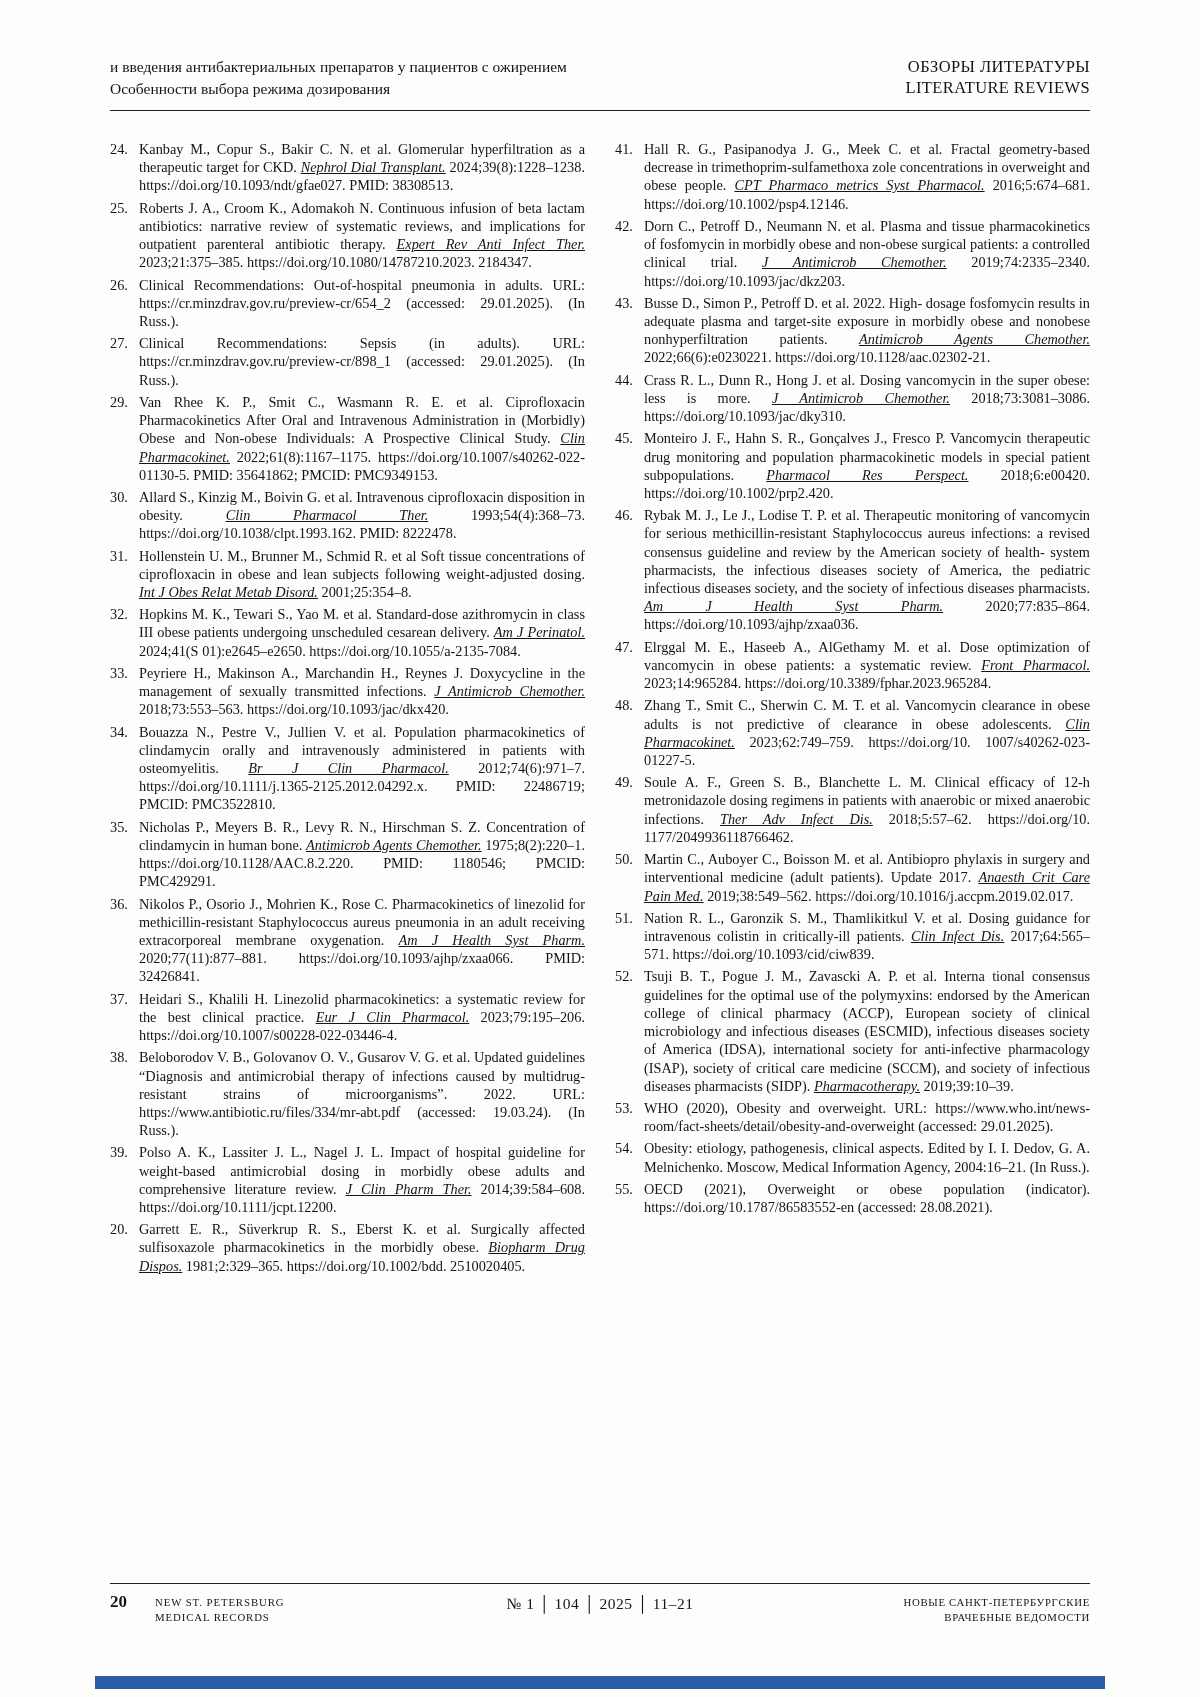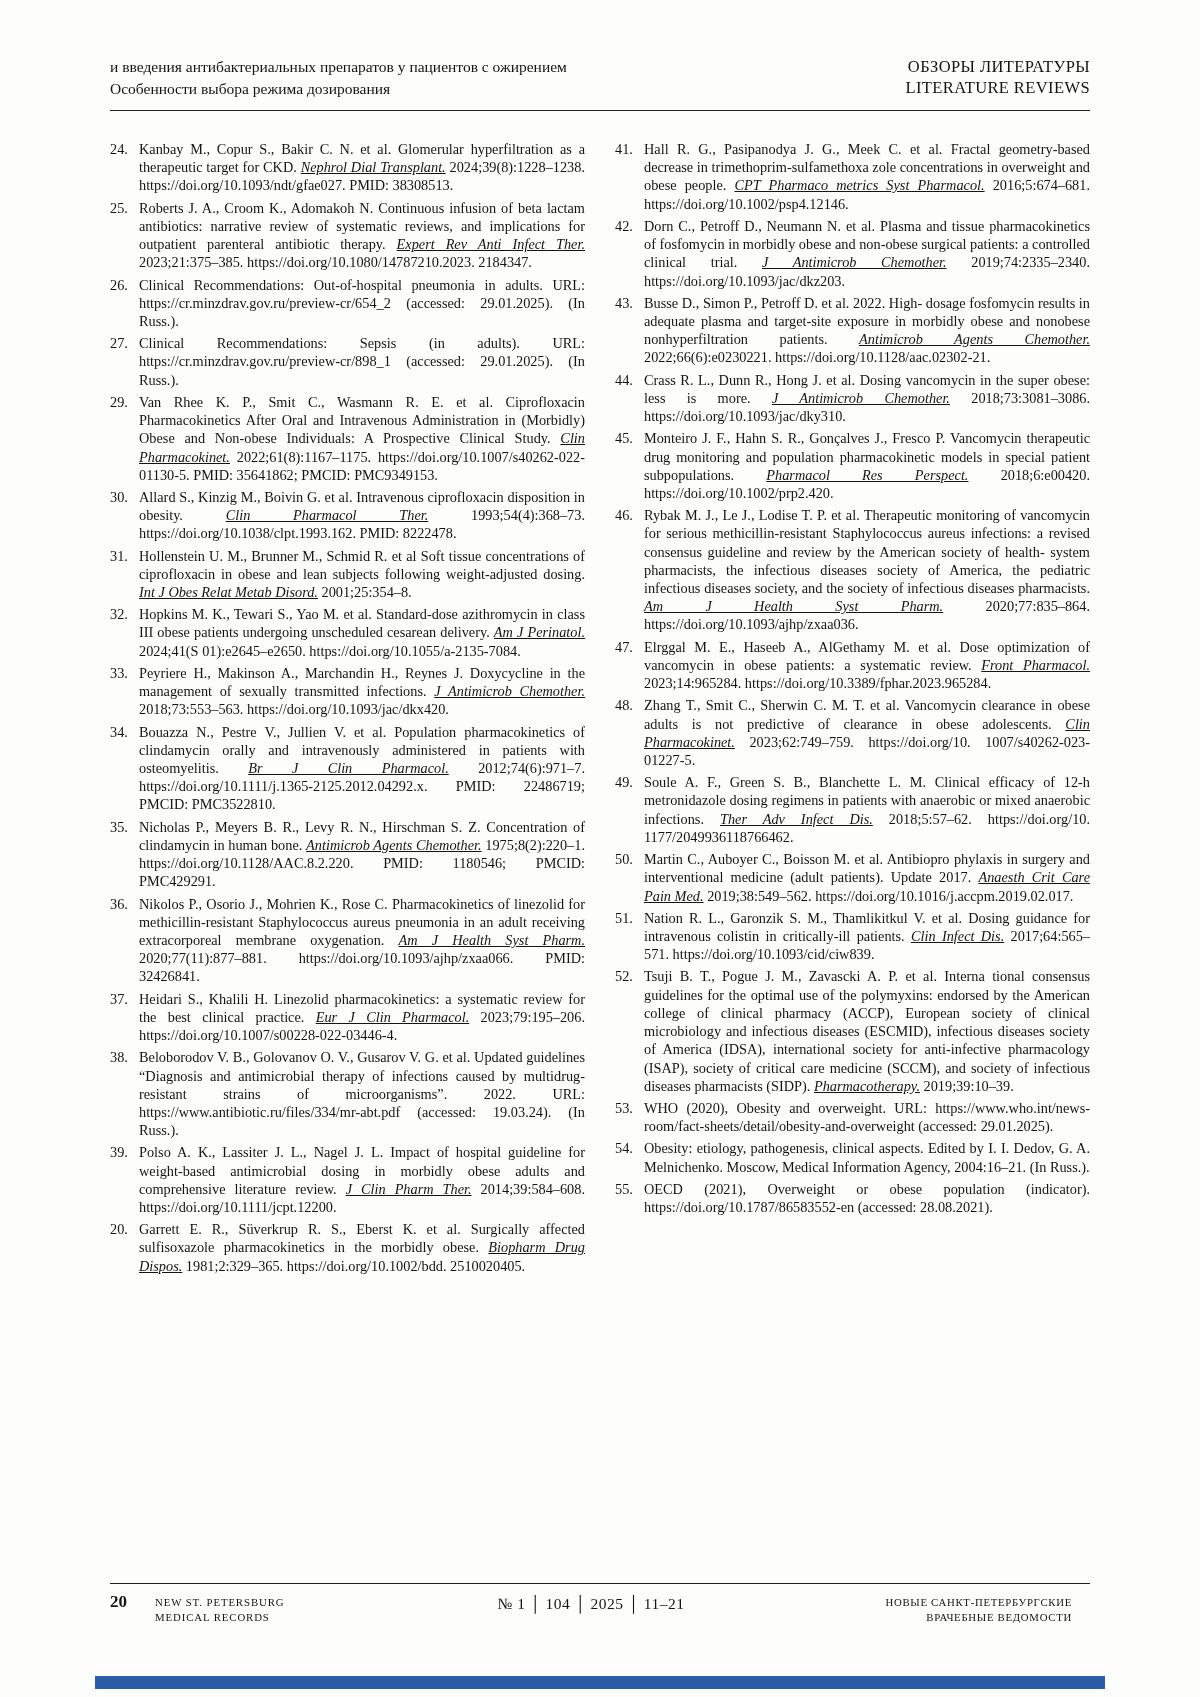--- a/index.html
+++ b/index.html
@@ -13,21 +13,21 @@
   .header-rule{position:absolute;left:110px;right:110px;top:110px;border-top:1.6px solid #222;}
   
   .columns{position:absolute;left:110px;top:140px;width:980px;display:flex;gap:30px;}
   .column{width:475px;}
   .ref{display:flex;margin-bottom:4px;font-size:14.3px;line-height:1.275;}
   .ref-num{flex:0 0 29px;}
   .ref-text{flex:1;text-align:justify;overflow-wrap:anywhere;}
   .ref-text i{font-style:italic;text-decoration:underline;}
   
   .footer-rule{position:absolute;left:110px;right:110px;top:1583px;border-top:1.3px solid #222;}
-  .footer{position:absolute;left:110px;right:128px;top:1593px;display:flex;align-items:flex-start;}
+  .footer{position:absolute;left:110px;right:110px;top:1593px;display:flex;align-items:flex-start;}
   .footer-left{display:flex;gap:28px;align-items:flex-start;width:300px;}
   .page-number{font-weight:bold;font-size:17px;line-height:1.1;}
   .journal-en{font-size:10.8px;letter-spacing:.9px;line-height:1.4;text-transform:uppercase;padding-top:2px;}
   .footer-center{flex:1;text-align:center;font-size:15.5px;letter-spacing:.5px;padding-top:2px;}
   .footer-right{width:300px;text-align:right;font-size:10.8px;letter-spacing:.7px;line-height:1.4;
                 text-transform:uppercase;padding-top:2px;}
   .bottom-bar{position:absolute;left:95px;right:95px;top:1676px;height:13px;}
 </style>
 </head>
 <body>

